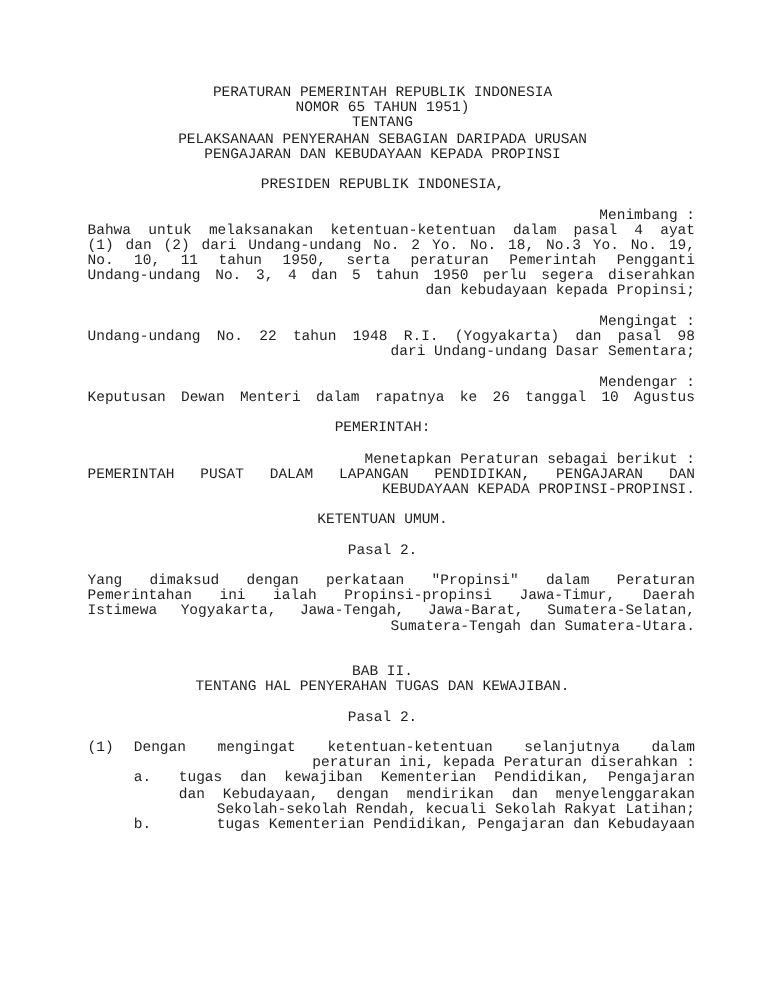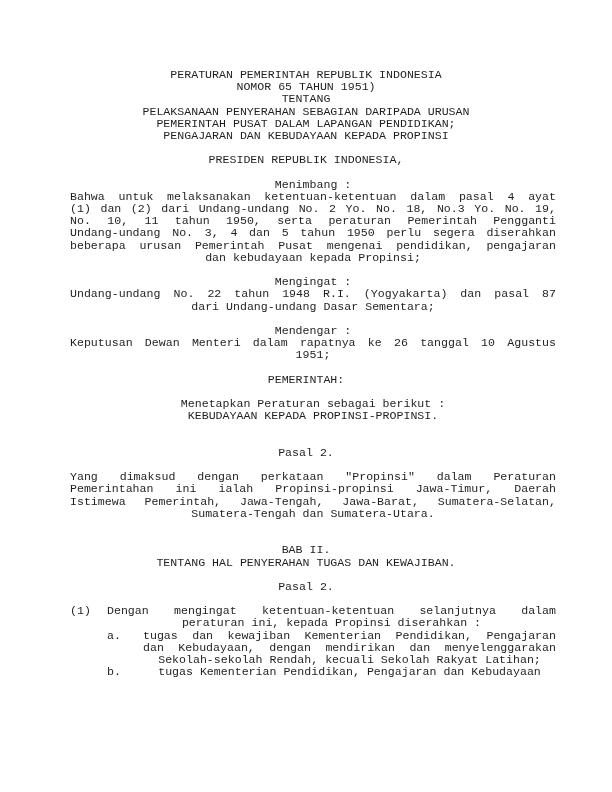--- a/index.html
+++ b/index.html
@@ -23,72 +23,71 @@
   }
   .line {
     position: relative;
     height: 12.2px;
     line-height: 12.2px;
   }
   
   .line.c { text-align: center; margin-right: 14px; }
   
   .line.j { text-align: justify; text-align-last: justify; }
-  .line.l { text-align: center; white-space: pre; }
+  .line.l { text-align: right; white-space: pre; }
   .marker { position: absolute; top: 0; left: 0; }
 </style>
 </head>
 <body>
 
 <div class="page" style="background: rgb(255, 255, 255); color: rgb(31, 31, 31);">
   <div class="content" id="doc-content">
       <div class="line c">PERATURAN PEMERINTAH REPUBLIK INDONESIA</div>
       <div class="line c">NOMOR 65 TAHUN 1951)</div>
       <div class="line c">TENTANG</div>
       <div class="line c">PELAKSANAAN PENYERAHAN SEBAGIAN DARIPADA URUSAN</div>
-      <div class="line c">PEMERINTAH PUSAT DALAM LAPANGAN PENDIDIKAN;</div>
       <div class="line c">PENGAJARAN DAN KEBUDAYAAN KEPADA PROPINSI</div>
       <div class="line l"></div>
       <div class="line c">PRESIDEN REPUBLIK INDONESIA,</div>
       <div class="line l"></div>
       <div class="line l">Menimbang :</div>
       <div class="line j">Bahwa untuk melaksanakan ketentuan-ketentuan dalam pasal 4 ayat</div>
       <div class="line j">(1) dan (2) dari Undang-undang No. 2 Yo. No. 18, No.3 Yo. No. 19,</div>
       <div class="line j">No. 10, 11 tahun 1950, serta peraturan Pemerintah Pengganti</div>
       <div class="line j">Undang-undang No. 3, 4 dan 5 tahun 1950 perlu segera diserahkan</div>
-      <div class="line j">beberapa urusan Pemerintah Pusat mengenai pendidikan, pengajaran</div>
       <div class="line l">dan kebudayaan kepada Propinsi;</div>
       <div class="line l"></div>
       <div class="line l">Mengingat :</div>
-      <div class="line j">Undang-undang No. 22 tahun 1948 R.I. (Yogyakarta) dan pasal 87</div>
+      <div class="line j">Undang-undang No. 22 tahun 1948 R.I. (Yogyakarta) dan pasal 98</div>
       <div class="line l">dari Undang-undang Dasar Sementara;</div>
       <div class="line l"></div>
       <div class="line l">Mendengar :</div>
       <div class="line j">Keputusan Dewan Menteri dalam rapatnya ke 26 tanggal 10 Agustus</div>
-      <div class="line l">1951;</div>
       <div class="line l"></div>
       <div class="line c">PEMERINTAH:</div>
       <div class="line l"></div>
       <div class="line l">Menetapkan Peraturan sebagai berikut :</div>
+      <div class="line j">PEMERINTAH PUSAT DALAM LAPANGAN PENDIDIKAN, PENGAJARAN DAN</div>
       <div class="line l">KEBUDAYAAN KEPADA PROPINSI-PROPINSI.</div>
       <div class="line l"></div>
+      <div class="line c">KETENTUAN UMUM.</div>
       <div class="line l"></div>
       <div class="line c">Pasal 2.</div>
       <div class="line l"></div>
       <div class="line j">Yang dimaksud dengan perkataan "Propinsi" dalam Peraturan</div>
       <div class="line j">Pemerintahan ini ialah Propinsi-propinsi Jawa-Timur, Daerah</div>
-      <div class="line j">Istimewa Pemerintah, Jawa-Tengah, Jawa-Barat, Sumatera-Selatan,</div>
+      <div class="line j">Istimewa Yogyakarta, Jawa-Tengah, Jawa-Barat, Sumatera-Selatan,</div>
       <div class="line l">Sumatera-Tengah dan Sumatera-Utara.</div>
       <div class="line l"></div>
       <div class="line l"></div>
       <div class="line c">BAB II.</div>
       <div class="line c">TENTANG HAL PENYERAHAN TUGAS DAN KEWAJIBAN.</div>
       <div class="line l"></div>
       <div class="line c">Pasal 2.</div>
       <div class="line l"></div>
       <div class="line j" style="padding-left: 37px;"><span class="marker" style="left: 0px;">(1)</span>Dengan mengingat ketentuan-ketentuan selanjutnya dalam</div>
-      <div class="line l" style="padding-left: 37px;">peraturan ini, kepada Propinsi diserahkan :</div>
+      <div class="line l" style="padding-left: 37px;">peraturan ini, kepada Peraturan diserahkan :</div>
       <div class="line j" style="padding-left: 73px;"><span class="marker" style="left: 37px;">a.</span>tugas dan kewajiban Kementerian Pendidikan, Pengajaran</div>
       <div class="line j" style="padding-left: 73px;">dan Kebudayaan, dengan mendirikan dan menyelenggarakan</div>
       <div class="line l" style="padding-left: 73px;">Sekolah-sekolah Rendah, kecuali Sekolah Rakyat Latihan;</div>
       <div class="line l" style="padding-left: 73px;"><span class="marker" style="left: 37px;">b.</span>tugas Kementerian Pendidikan, Pengajaran dan Kebudayaan</div>
     </div>
 </div>
 
 </body></html>

